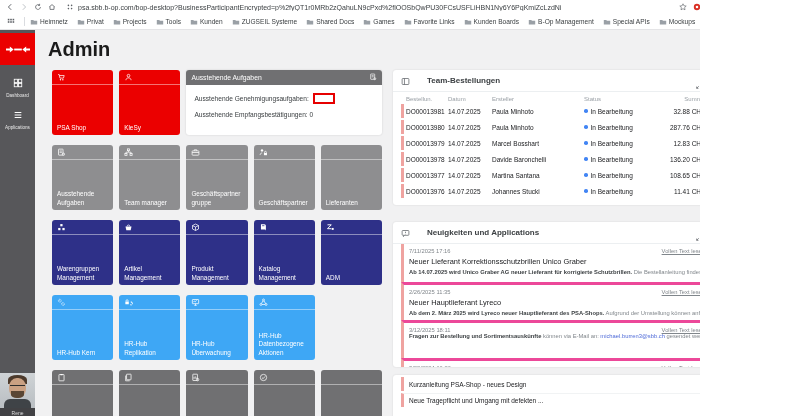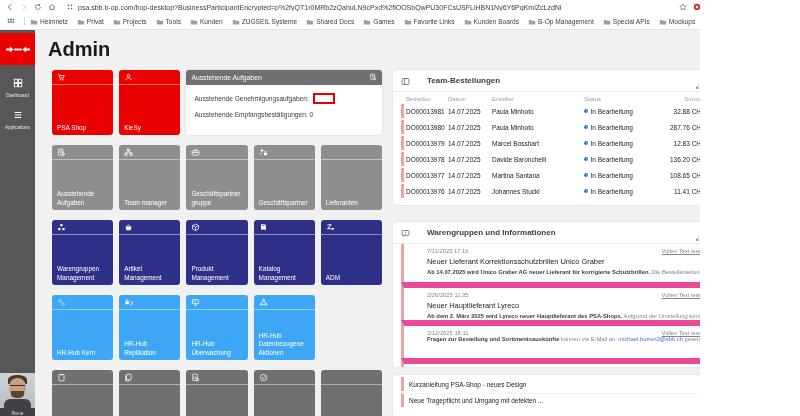--- a/index.html
+++ b/index.html
@@ -95,22 +95,22 @@
 
   .thead { display:flex; margin:4px 8px 2px 8px; padding-left:5px; font-size:6px; color:#9aa0a6; }
   .trow { display:flex; align-items:center; margin:2px 8px; height:14px;
           border-left:3px solid #efa3a0; padding-left:2px; font-size:6.5px; color:#202124; cursor:pointer; }
   .c-id { width:42px; } .c-dt { width:44px; } .c-cr { width:92px; }
   .c-st { flex:1; display:flex; align-items:center; }
   .c-sm { width:60px; text-align:right; }
   .thead .c-sm { text-align:right; }
   .dot { width:3.5px; height:3.5px; border-radius:50%; background:#4285f4; margin-right:3px; flex:0 0 auto; }
 
-  .n-item { margin:0 8px; padding:4px 0 4px 23px; border-left:3px solid #efa3a0; height:38px; overflow:hidden; }
-  .n-item + .n-item { border-top:6px solid #ec4899; }
+  .n-item { margin:0 8px; padding:4px 0 4px 5px; border-left:3px solid #efa3a0; height:38px; overflow:hidden; }
+  .n-item + .n-item { border-top:3px solid #ec4899; }
   .n-top { display:flex; justify-content:space-between; align-items:center; }
   .n-date { font-size:5.8px; color:#80868b; }
   .n-link { font-size:5.8px; color:#80868b; text-decoration:underline; cursor:pointer; }
   .n-title { font-size:7.4px; color:#202124; margin:3px 0 3px 0; white-space:nowrap; overflow:hidden; }
   .n-body { font-size:5.8px; color:#80868b; white-space:nowrap; overflow:hidden; }
   .n-lead { font-weight:bold; color:#3c4043; }
   .n-mail { color:#4f6bd8; text-decoration:underline; cursor:pointer; }
 
   .d-item { margin:2px 8px; height:14px; display:flex; align-items:center;
             border-left:3px solid #efa3a0; padding-left:5px; font-size:6.5px; color:#202124; cursor:pointer; }
@@ -669,21 +669,21 @@
 
     <div class="card" style="top:192px; height:145px;">
       <div class="card-head">
         <span>
           <svg viewBox="0 0 12 12">
               <rect x="1.5" y="2" width="9" height="6.4" rx="1" stroke="#5f6368" fill="none"></rect>
               <path d="M4 8.4 3 10.6" stroke="#5f6368" fill="none"></path>
               <path d="M6 3.6v1.8" stroke="#5f6368"></path>
               <circle cx="6" cy="6.8" r=".5" fill="#5f6368"></circle>
             </svg></span>
-        <span class="card-title">Warengruppen und Informationen</span>
+        <span class="card-title">Neuigkeiten und Applications</span>
         <span class="expand">
           <svg viewBox="0 0 12 12">
               <path d="M7.4 2.2h2.4v2.4M4.6 9.8H2.2V7.4M9.6 2.4 7 5M2.4 9.6 5 7" stroke="#5f6368" fill="none"></path>
             </svg></span>
       </div>
       <div class="n-item">
         <div class="n-top">
           <span class="n-date">7/11/2025 17:16</span>
           <span class="n-link">Vollen Text lesen</span>
         </div>

